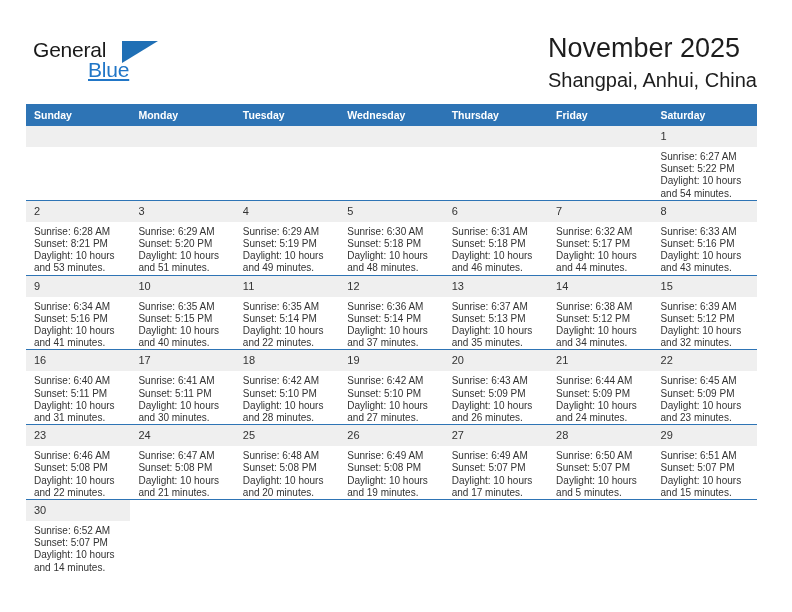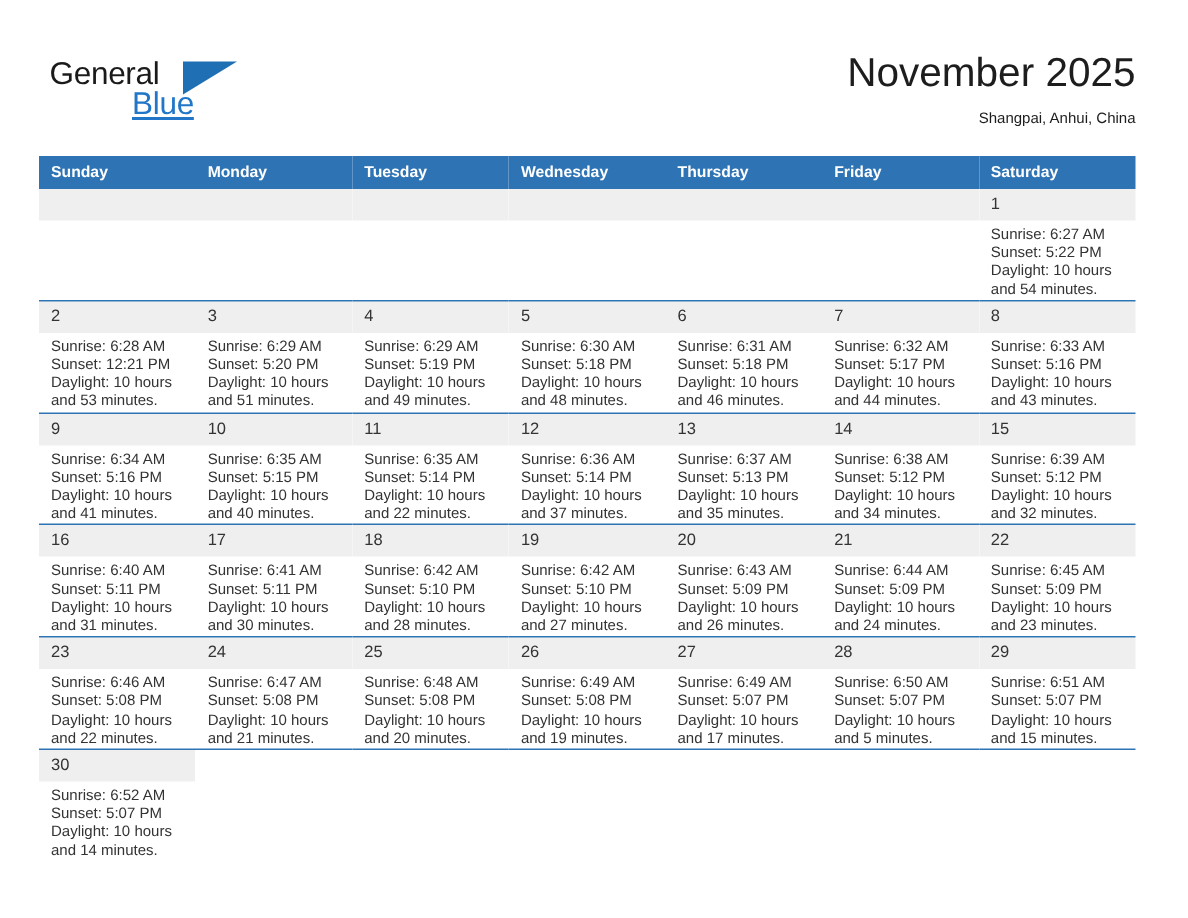--- a/index.html
+++ b/index.html
@@ -63,31 +63,30 @@
     width: 0;
     height: 0;
     border-left: 36px solid #1f6fb5;
     border-bottom: 22px solid transparent;
   }
 
   .title-block {
     position: absolute;
     right: 35px;
     top: 32px;
-    text-align: right;
   }
   .cal-title {
     font-size: 27px;
     color: #1d1d1d;
     line-height: 32px;
     font-weight: normal;
     white-space: nowrap;
   }
   .cal-subtitle {
-    font-size: 10px;
+    font-size: 20px;
     color: #1d1d1d;
     line-height: 20px;
     margin-top: 6px;
     white-space: nowrap;
   }
 
   
   .calendar {
     position: absolute;
     left: 26px;
@@ -202,21 +201,21 @@
               <div>Daylight: 10 hours</div>
               <div>and 54 minutes.</div>
             </div>
           </td>
         </tr>
         <tr>
           <td>
             <div class="daynum">2</div>
             <div class="cellinfo">
               <div>Sunrise: 6:28 AM</div>
-              <div>Sunset: 12:21 PM</div>
+              <div>Sunset: 8:21 PM</div>
               <div>Daylight: 10 hours</div>
               <div>and 53 minutes.</div>
             </div>
           </td>
           <td>
             <div class="daynum">3</div>
             <div class="cellinfo">
               <div>Sunrise: 6:29 AM</div>
               <div>Sunset: 5:20 PM</div>
               <div>Daylight: 10 hours</div>

